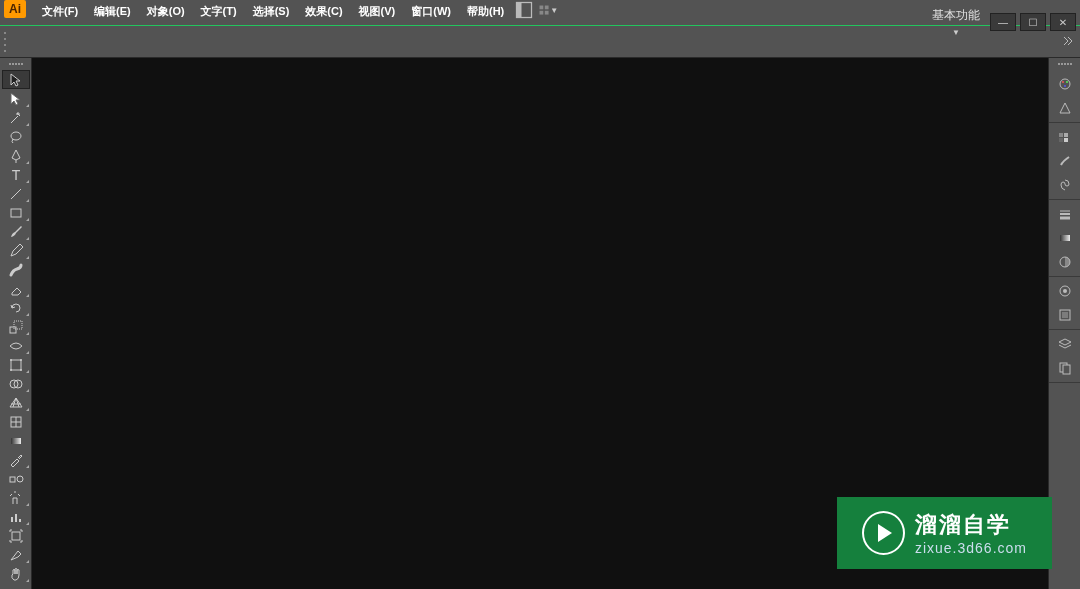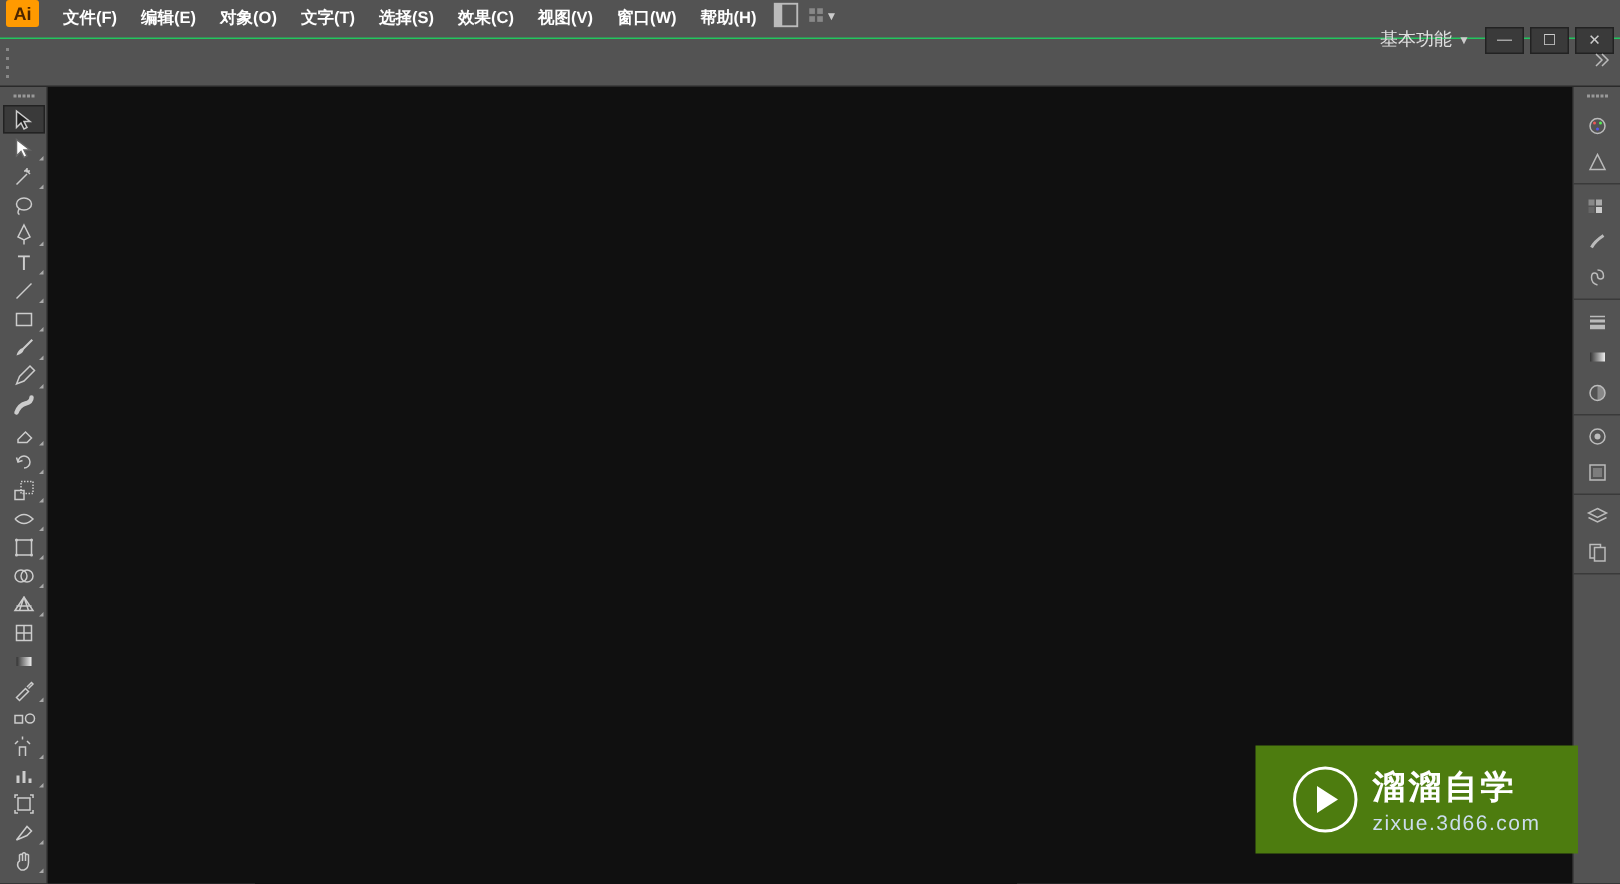--- a/index.html
+++ b/index.html
@@ -3,21 +3,21 @@
 <meta charset="utf-8">
 <style>
 * { margin: 0; padding: 0; box-sizing: border-box; font-family: "Microsoft YaHei", Arial, sans-serif; }
 body { width: 1080px; height: 589px; background: #4a4a4a; overflow: hidden; position: relative; }
 
 
 .menubar { height: 26px; background: #535353; display: flex; align-items: flex-start; padding: 0 4px; border-bottom: 1px solid #22c55e; }
 .app-logo { width: 22px; height: 18px; background: #ff9a00; color: #4b2500; font-weight: bold; font-size: 12px; display: flex; align-items: center; justify-content: center; border-radius: 2px; margin-right: 8px; }
 .menu-item { color: #ffffff; font-size: 11px; padding: 4px 8px; cursor: default; font-weight: bold; }
 .menubar-right { margin-left: auto; display: flex; align-items: center; gap: 2px; }
-.workspace { color: #e0e0e0; font-size: 12px; padding: 18px 6px; display: flex; align-items: center; gap: 4px; }
+.workspace { color: #e0e0e0; font-size: 12px; padding: 7px 6px; display: flex; align-items: center; gap: 4px; flex-direction: column; }
 .dropdown-arrow { font-size: 8px; color: #ccc; }
 .win-btn { width: 26px; height: 18px; background: #3a3a3a; border: 1px solid #222; display: flex; align-items: center; justify-content: center; color: #ccc; font-size: 10px; margin-left: 2px; }
 .toolbar-btn { width: 20px; height: 20px; display: flex; align-items: center; justify-content: center; color: #bbb; margin: 0 2px; }
 
 
 .controlbar { height: 32px; background: #535353; border-bottom: 1px solid #2a2a2a; display: flex; align-items: center; padding: 0 4px; }
 .control-handle { width: 6px; height: 20px; display: flex; flex-direction: column; justify-content: space-between; margin-right: 4px; }
 .control-handle span { width: 2px; height: 2px; background: #888; }
 .control-expand { margin-left: auto; color: #bbb; font-size: 11px; padding: 2px; }
 
@@ -37,21 +37,21 @@
 .canvas { flex: 1; background: #101010; }
 
 
 .right-panels { display: flex; }
 .panel-strip { width: 32px; background: #535353; border-left: 1px solid #2a2a2a; display: flex; flex-direction: column; padding-top: 2px; }
 .panel-group { border-bottom: 1px solid #3a3a3a; padding: 2px 0; }
 .panel-btn { width: 28px; height: 24px; margin: 0 2px; display: flex; align-items: center; justify-content: center; color: #bbb; }
 .panel-btn svg { width: 16px; height: 16px; }
 
 
-.watermark { position: absolute; right: 28px; bottom: 20px; width: 215px; height: 72px; background: #4d7c0f; display: flex; align-items: center; padding: 8px 25px; gap: 10px; margin-top: 32px; }
+.watermark { position: absolute; right: 28px; bottom: 20px; width: 215px; height: 72px; background: #15803d; display: flex; align-items: center; padding: 8px 25px; gap: 10px; margin-top: 32px; }
 .watermark-icon { width: 44px; height: 44px; border: 2px solid #fff; border-radius: 50%; display: flex; align-items: center; justify-content: center; }
 .watermark-icon::after { content: ""; width: 0; height: 0; border-left: 14px solid #fff; border-top: 9px solid transparent; border-bottom: 9px solid transparent; margin-left: 3px; }
 .watermark-text { display: flex; flex-direction: column; color: #fff; }
 .watermark-main { font-size: 22px; font-weight: bold; letter-spacing: 2px; }
 .watermark-sub { font-size: 14px; letter-spacing: 1px; color: #cde; }
 </style>
 </head>
 <body>
 
 <div class="menubar">

